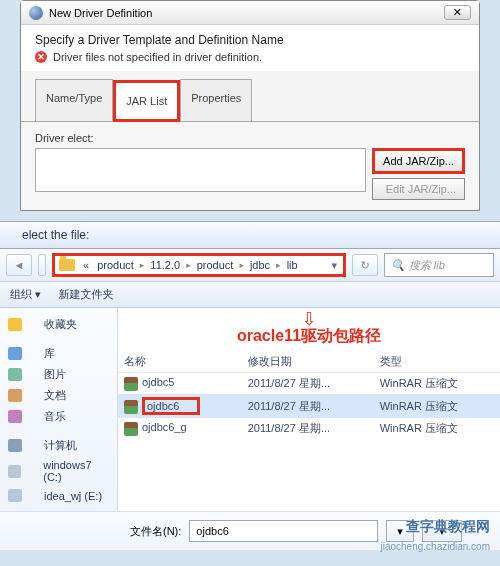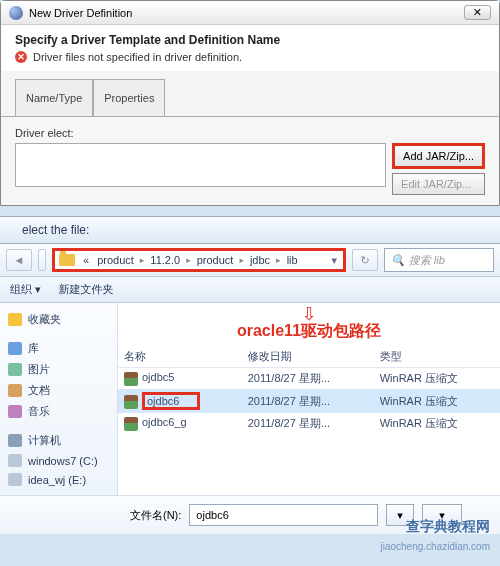--- a/index.html
+++ b/index.html
@@ -1,50 +1,50 @@
 <!DOCTYPE html>
 <html><head>
 <meta charset="utf-8">
 <style>
 *{box-sizing:border-box;margin:0;padding:0;font-family:"Microsoft YaHei",Tahoma,sans-serif}
 body{background:#d4e4f0;width:500px;height:566px;overflow:hidden;font-size:11px}
-.dlg1{background:#fff;border:1px solid #888;margin:0 0;border-radius:4px 4px 0 0}
+.dlg1{background:#fff;border:1px solid #888;margin:0 20px;border-radius:4px 4px 0 0}
 .title1{background:linear-gradient(#fff,#e8e8e8);padding:4px 8px;display:flex;align-items:center;border-bottom:1px solid #ccc}
 .ico{width:14px;height:14px;border-radius:50%;background:radial-gradient(circle at 30% 30%,#a8c8f0,#4060a0);margin-right:6px}
 .closex{margin-left:auto;border:1px solid #aaa;padding:0 8px;border-radius:3px;background:linear-gradient(#fff,#ddd);cursor:pointer}
 .hdr{padding:8px 14px;background:#fff}
-.hdr h4{font-size:12px;font-weight:bold;margin-bottom:4px;color:#222}
+.hdr h4{font-size:12px;font-weight:normal;margin-bottom:4px;color:#222}
 .err{display:flex;align-items:center;gap:6px;color:#333;font-size:11px}
 .erric{width:12px;height:12px;border-radius:50%;background:#d43;display:flex;align-items:center;justify-content:center;color:#fff;font-size:9px;font-weight:bold}
 .tabs{display:flex;padding:8px 14px 0;gap:0;border-bottom:1px solid #aaa;background:#f4f4f4}
 .tab{padding:12px 10px;border:1px solid #aaa;border-bottom:none;background:#eee;font-size:11px;cursor:pointer;color:#444}
 .tab.active{background:#fff;position:relative;top:1px}
 .hl{border:3px solid #e03020 !important}
 .tabbody{padding:10px 14px;background:#f6f6f6}
 .lbl{font-size:11px;color:#333;margin-bottom:4px;display:block}
 .listrow{display:flex;gap:6px}
 .listbox{flex:1;height:44px;background:#fff;border:1px solid #aaa}
 .btns{display:flex;flex-direction:column;gap:4px}
-.btn{padding:4px 8px;border:1px solid #888;background:linear-gradient(#fdfdfd,#e4e4e4);font-size:11px;cursor:pointer;min-width:88px;text-align:left}
+.btn{padding:4px 8px;border:1px solid #888;background:linear-gradient(#fdfdfd,#e4e4e4);font-size:11px;cursor:pointer;min-width:88px;text-align:right}
 .btn.dis{color:#999}
 .dlg2{margin-top:10px}
 .t2{background:linear-gradient(#f8fbff,#dde9f6);padding:6px 22px;color:#2a3a5a;font-size:12px;border-top:1px solid #9ab;border-bottom:1px solid #9ab}
 .navrow{background:linear-gradient(#f9fbfe,#e6eef8);display:flex;align-items:center;padding:4px 6px;gap:6px;border-bottom:1px solid #bcd}
 .navbtn{width:26px;height:22px;border:1px solid #bcd;background:linear-gradient(#fff,#e6eef8);border-radius:2px;display:flex;align-items:center;justify-content:center;color:#889;cursor:pointer}
 .crumb{flex:1;height:24px;border:1px solid #9ab;background:#fff;display:flex;align-items:center;font-size:11px}
 .fld{width:16px;height:12px;background:#f3c04a;border-radius:1px;margin:0 4px;position:relative}
 .fld:before{content:"";position:absolute;top:-3px;left:1px;width:6px;height:3px;background:#f3c04a;border-radius:1px 1px 0 0}
 .seg{padding:0 4px;color:#2a3a5a;cursor:pointer}
 .tri{color:#888;font-size:9px;padding:0 2px}
 .srch{width:110px;height:24px;border:1px solid #9ab;background:#fff;display:flex;align-items:center;padding:0 6px;color:#999;font-style:italic;font-size:11px}
 .toolbar{background:linear-gradient(#f4f8fd,#e2ecf7);padding:5px 10px;display:flex;gap:18px;font-size:11px;color:#2a3a5a;border-bottom:1px solid #bcd}
 .toolbar span{cursor:pointer}
 .explorer{display:flex;background:#fff}
 .side{width:118px;background:linear-gradient(#fafcff,#eef4fb);border-right:1px solid #d5e0ec;padding:6px 4px;font-size:11px;color:#2a3a5a}
-.side .g{padding:3px 4px;display:flex;align-items:center;gap:6px;cursor:pointer}
+.side .g{padding:3px 4px;display:flex;align-items:center;gap:22px;cursor:pointer}
 .sideico{width:14px;height:13px;border-radius:2px}
 .files{flex:1;min-width:0}
 .annot{text-align:center;padding:4px;position:relative}
 .arrow{color:#e03020;font-size:18px;line-height:14px}
 .annotxt{color:#e03020;font-size:16px;font-weight:bold}
 .cols{font-size:11px;color:#3a4a6a}
 .cols th{text-align:left;font-weight:normal;padding:3px 6px;border-bottom:1px solid #e2e8f0}
 .cols td{padding:3px 6px}
 .cols table{width:100%;border-collapse:collapse}
 .rar{width:14px;height:14px;display:inline-block;vertical-align:middle;margin-right:4px;background:linear-gradient(#8a5a3a 40%,#5aa05a 40%);border-radius:2px}
@@ -69,20 +69,21 @@
   </div>
   <div class="hdr">
     <h4>Specify a Driver Template and Definition Name</h4>
     <div class="err">
       <span class="erric">✕</span>
       <span>Driver files not specified in driver definition.</span>
     </div>
   </div>
   <div class="tabs">
     <div class="tab">Name/Type</div>
+    <div class="tab active hl">JAR List</div>
     <div class="tab">Properties</div>
   </div>
   <div class="tabbody">
     <span class="lbl">Driver elect:</span>
     <div class="listrow">
       <div class="listbox"></div>
       <div class="btns">
         <div class="btn hl">Add JAR/Zip...</div>
         <div class="btn dis">Edit JAR/Zip...</div>
       </div>

